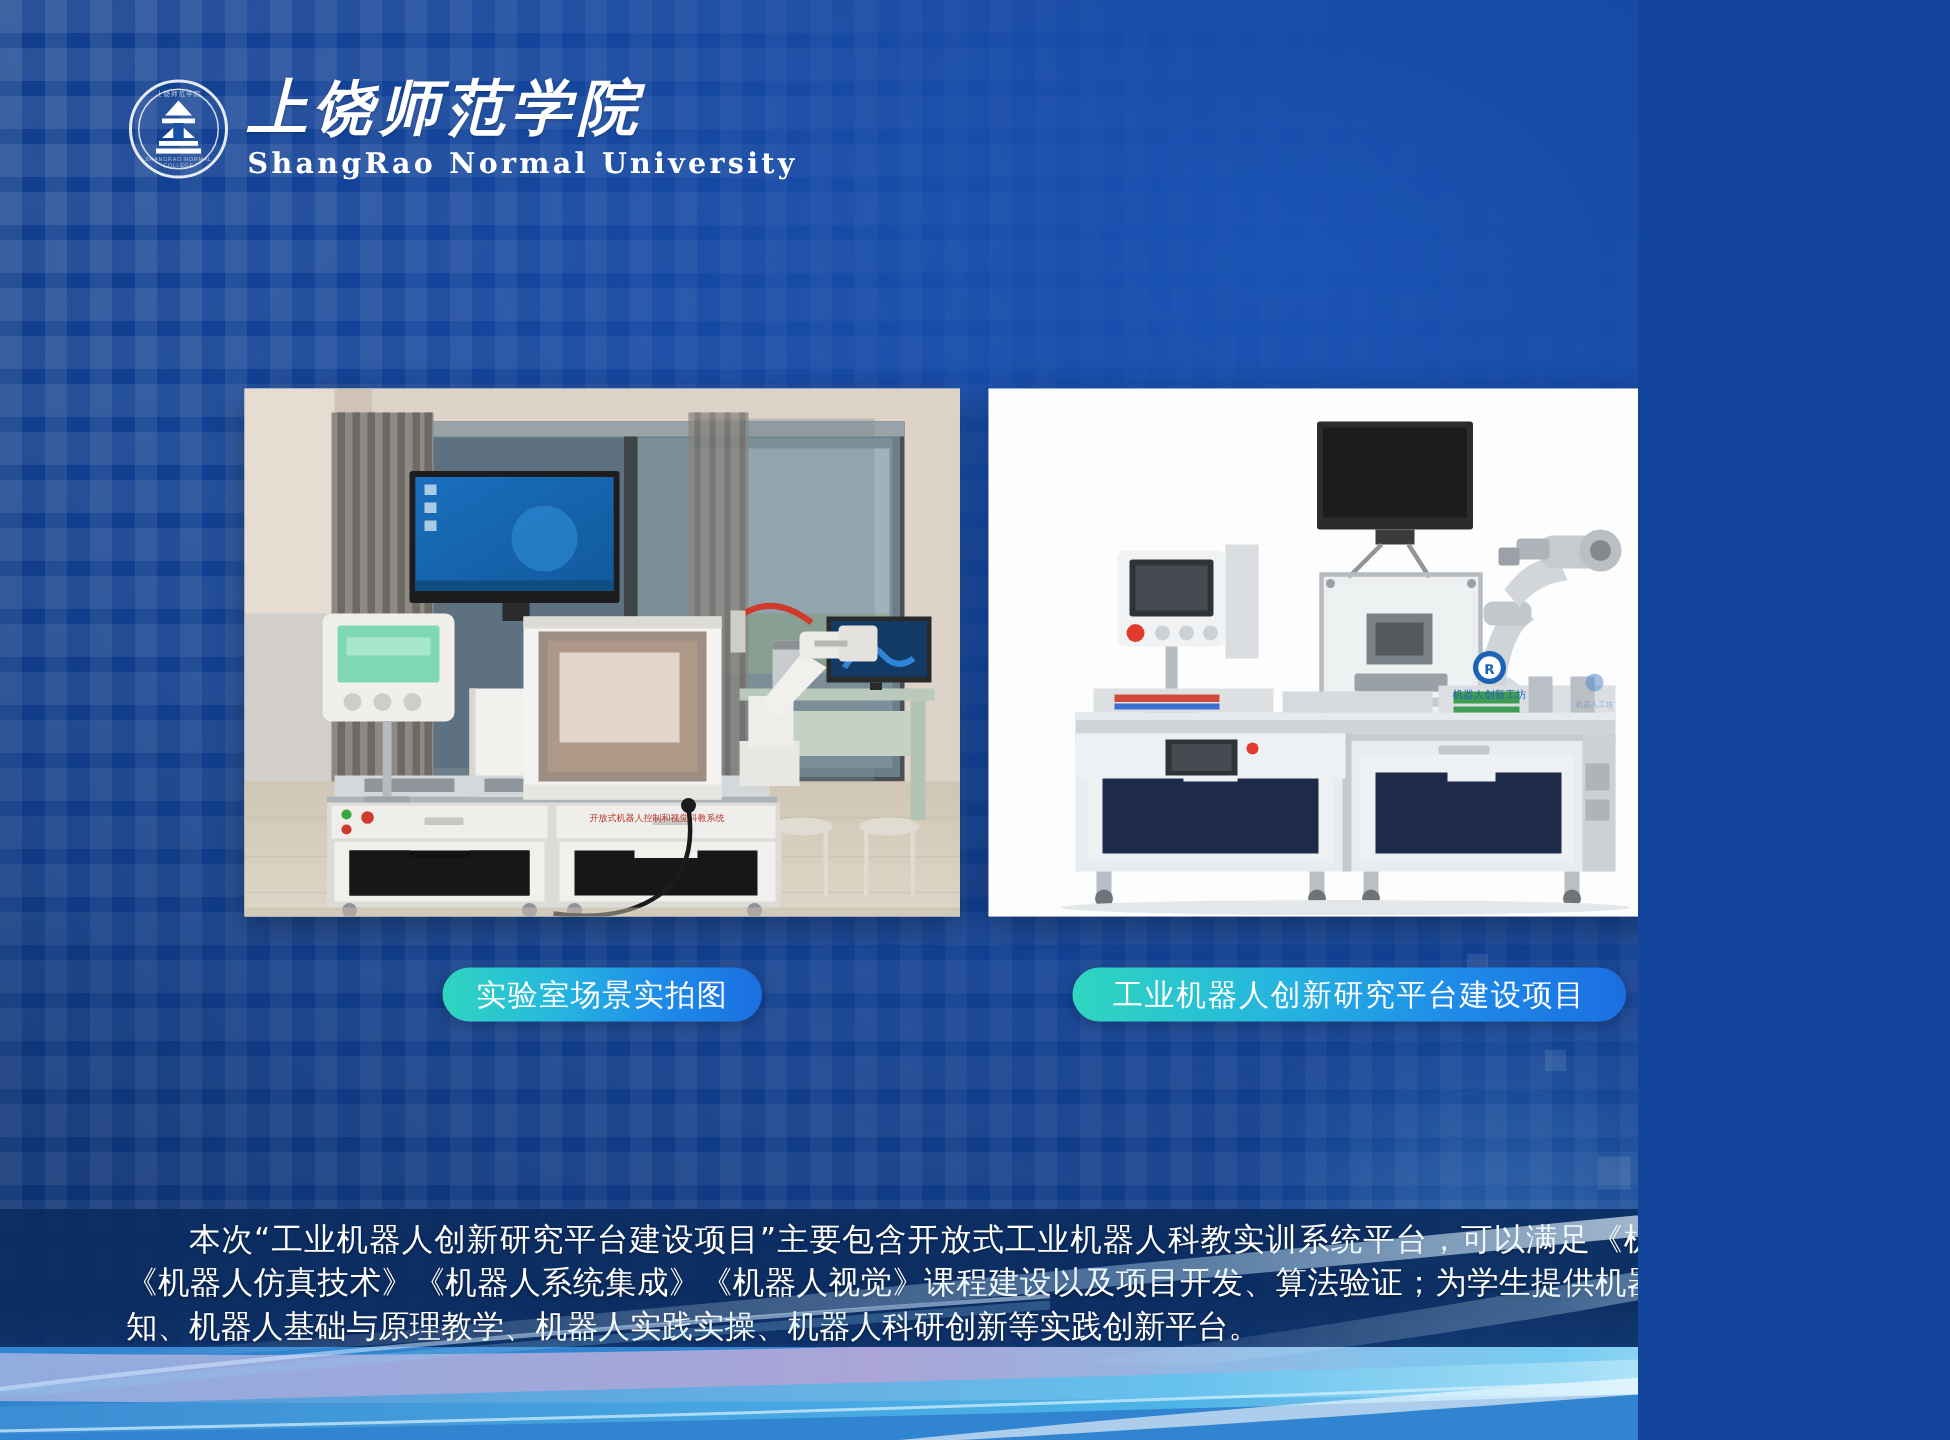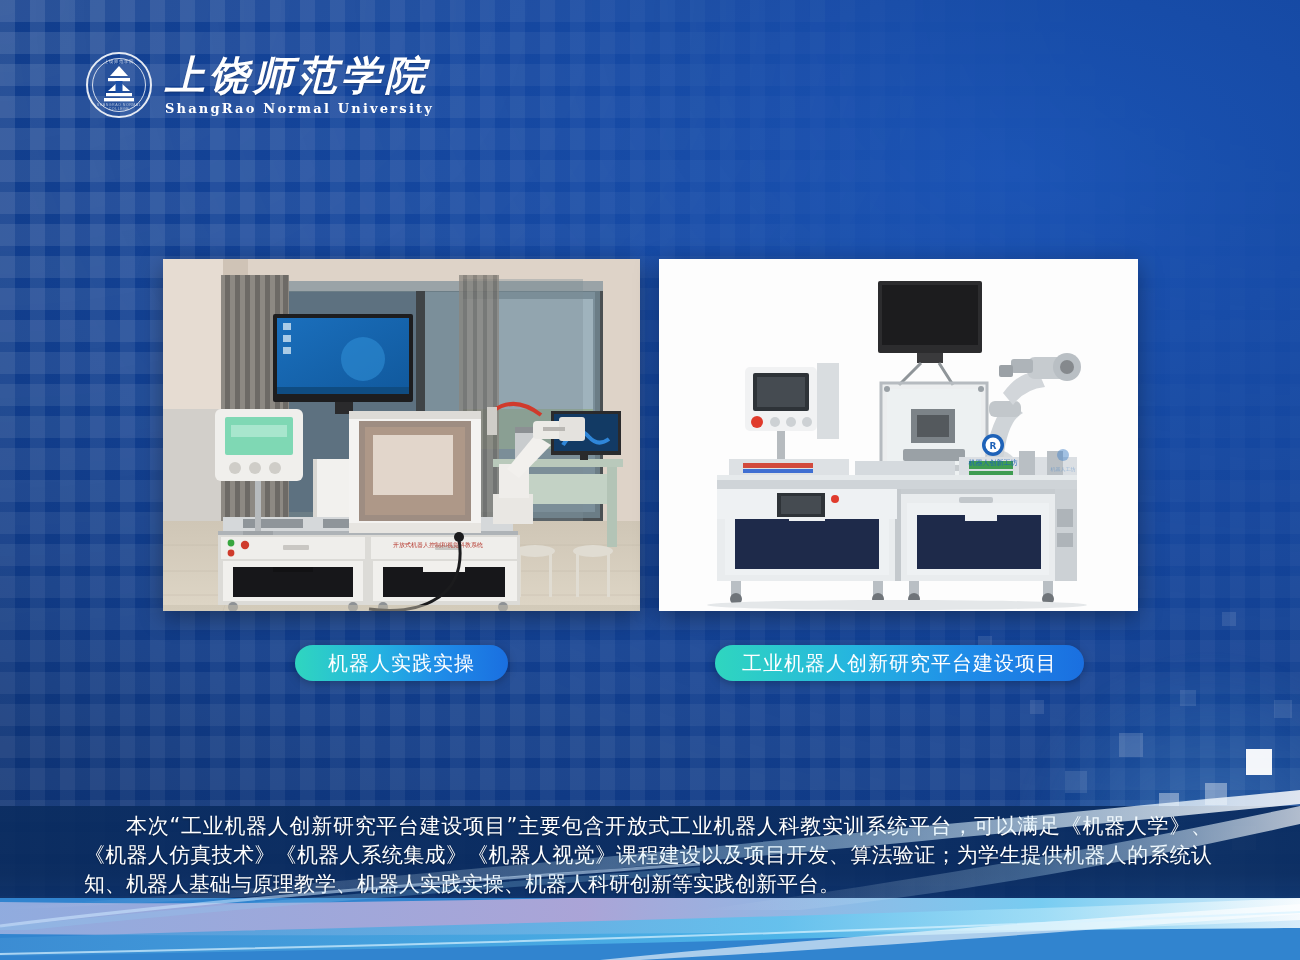--- a/index.html
+++ b/index.html
@@ -1,21 +1,21 @@
 <!DOCTYPE html>
 <html><head>
 <meta charset="utf-8">
 <style>
   html,body{margin:0;padding:0;}
   body{
     width:1300px;height:960px;overflow:hidden;
     font-family:"Liberation Sans","DejaVu Sans",sans-serif;
     background:#14459c;
   }
-  #stage{position:relative;width:1300px;height:960px;overflow:hidden;
+  #stage{position:relative;width:1092px;height:960px;overflow:hidden;
     background:
       radial-gradient(120% 90% at 78% 18%, #1a53b4 0%, #14459c 42%, #103a85 78%, #0d3170 100%);
   }
 
   
   .dotgrid{
     position:absolute;inset:0;
     background-image:
       repeating-linear-gradient(to right, rgba(255,255,255,.055) 0 15px, rgba(255,255,255,0) 15px 30px),
       repeating-linear-gradient(to bottom, rgba(255,255,255,.055) 0 22px, rgba(255,255,255,0) 22px 32px);
@@ -52,21 +52,21 @@
   .crest .ring2{position:absolute;inset:6px;border:1.5px solid rgba(255,255,255,.8);border-radius:50%;}
   .crest .tree{position:absolute;left:50%;top:13px;transform:translateX(-50%);}
   .crest .micro{position:absolute;left:0;right:0;top:7px;text-align:center;
      font-size:4.4px;letter-spacing:.6px;color:rgba(255,255,255,.75);}
   .crest .micro2{position:absolute;left:0;right:0;bottom:7px;text-align:center;
      font-size:3.6px;letter-spacing:.5px;color:rgba(255,255,255,.62);}
   .wordmark{display:flex;flex-direction:column;}
   .cn-name{font-family:"DejaVu Serif","Liberation Serif",serif;color:#fff;font-size:40px;
      letter-spacing:4px;line-height:1;font-weight:700;font-style:italic;
      text-shadow:0 1px 2px rgba(0,0,0,.25);}
-  .en-name{color:#fff;font-size:13px;letter-spacing:2.2px;margin-top:6px;font-weight:700;
+  .en-name{color:#fff;font-size:19px;letter-spacing:2.2px;margin-top:6px;font-weight:700;
      font-family:"DejaVu Serif","Liberation Serif",serif;}
 
   
   .photo{position:absolute;overflow:hidden;background:#fff;
      box-shadow:0 6px 22px rgba(0,0,0,.35);}
   #photo-lab{left:163px;top:259px;width:477px;height:352px;}
   #photo-product{left:659px;top:259px;width:479px;height:352px;background:#fdfdfd;}
 
   
   .caption{
@@ -416,21 +416,21 @@
       <g fill="#6f7479">
         <circle cx="77" cy="340" r="6"></circle>
           <circle cx="219" cy="340" r="6"></circle>
         <circle cx="255" cy="340" r="6"></circle>
           <circle cx="389" cy="340" r="6"></circle>
       </g>
       <ellipse cx="238" cy="346" rx="190" ry="5" fill="#e4e7e9"></ellipse>
     </svg>
   </div>
 
-  <div class="caption" id="caption-lab">机器人实践实操</div>
+  <div class="caption" id="caption-lab">实验室场景实拍图</div>
 
   <div class="caption" id="caption-product">工业机器人创新研究平台建设项目</div>
 
   <div id="body-band"></div>
   <div id="body-text">
     <p>本次“工业机器人创新研究平台建设项目”主要包含开放式工业机器人科教实训系统平台，可以满足《机器人学》、《机器人仿真技术》《机器人系统集成》《机器人视觉》课程建设以及项目开发、算法验证；为学生提供机器人的系统认知、机器人基础与原理教学、机器人实践实操、机器人科研创新等实践创新平台。</p>
   </div>
 
   <div class="ribbons">
     <svg width="1300" height="62" viewBox="0 0 1300 62" preserveAspectRatio="none">

